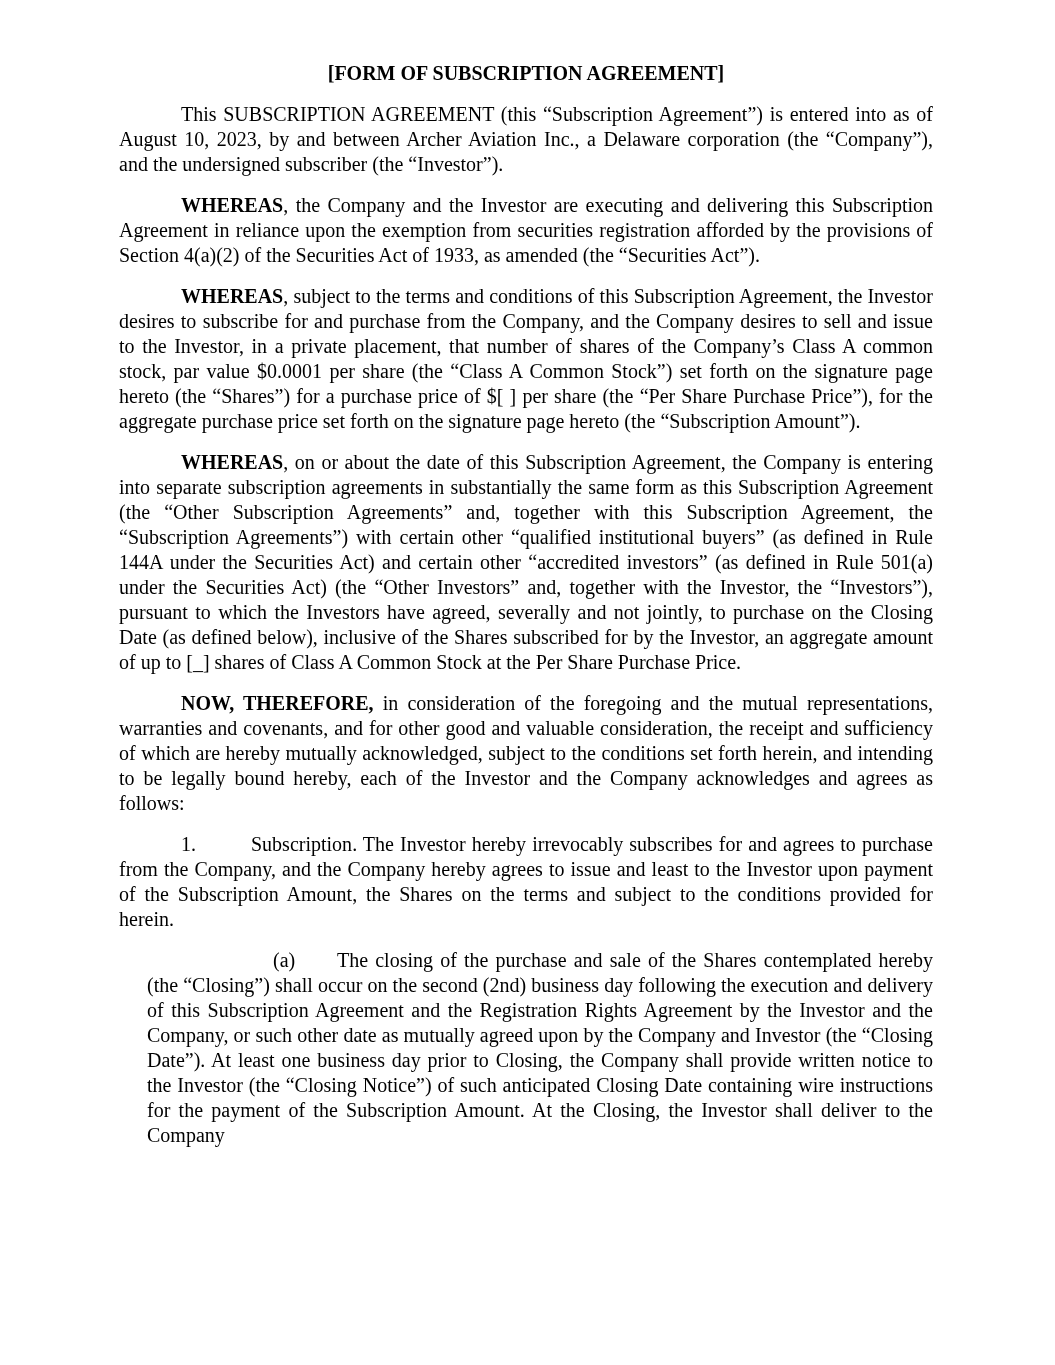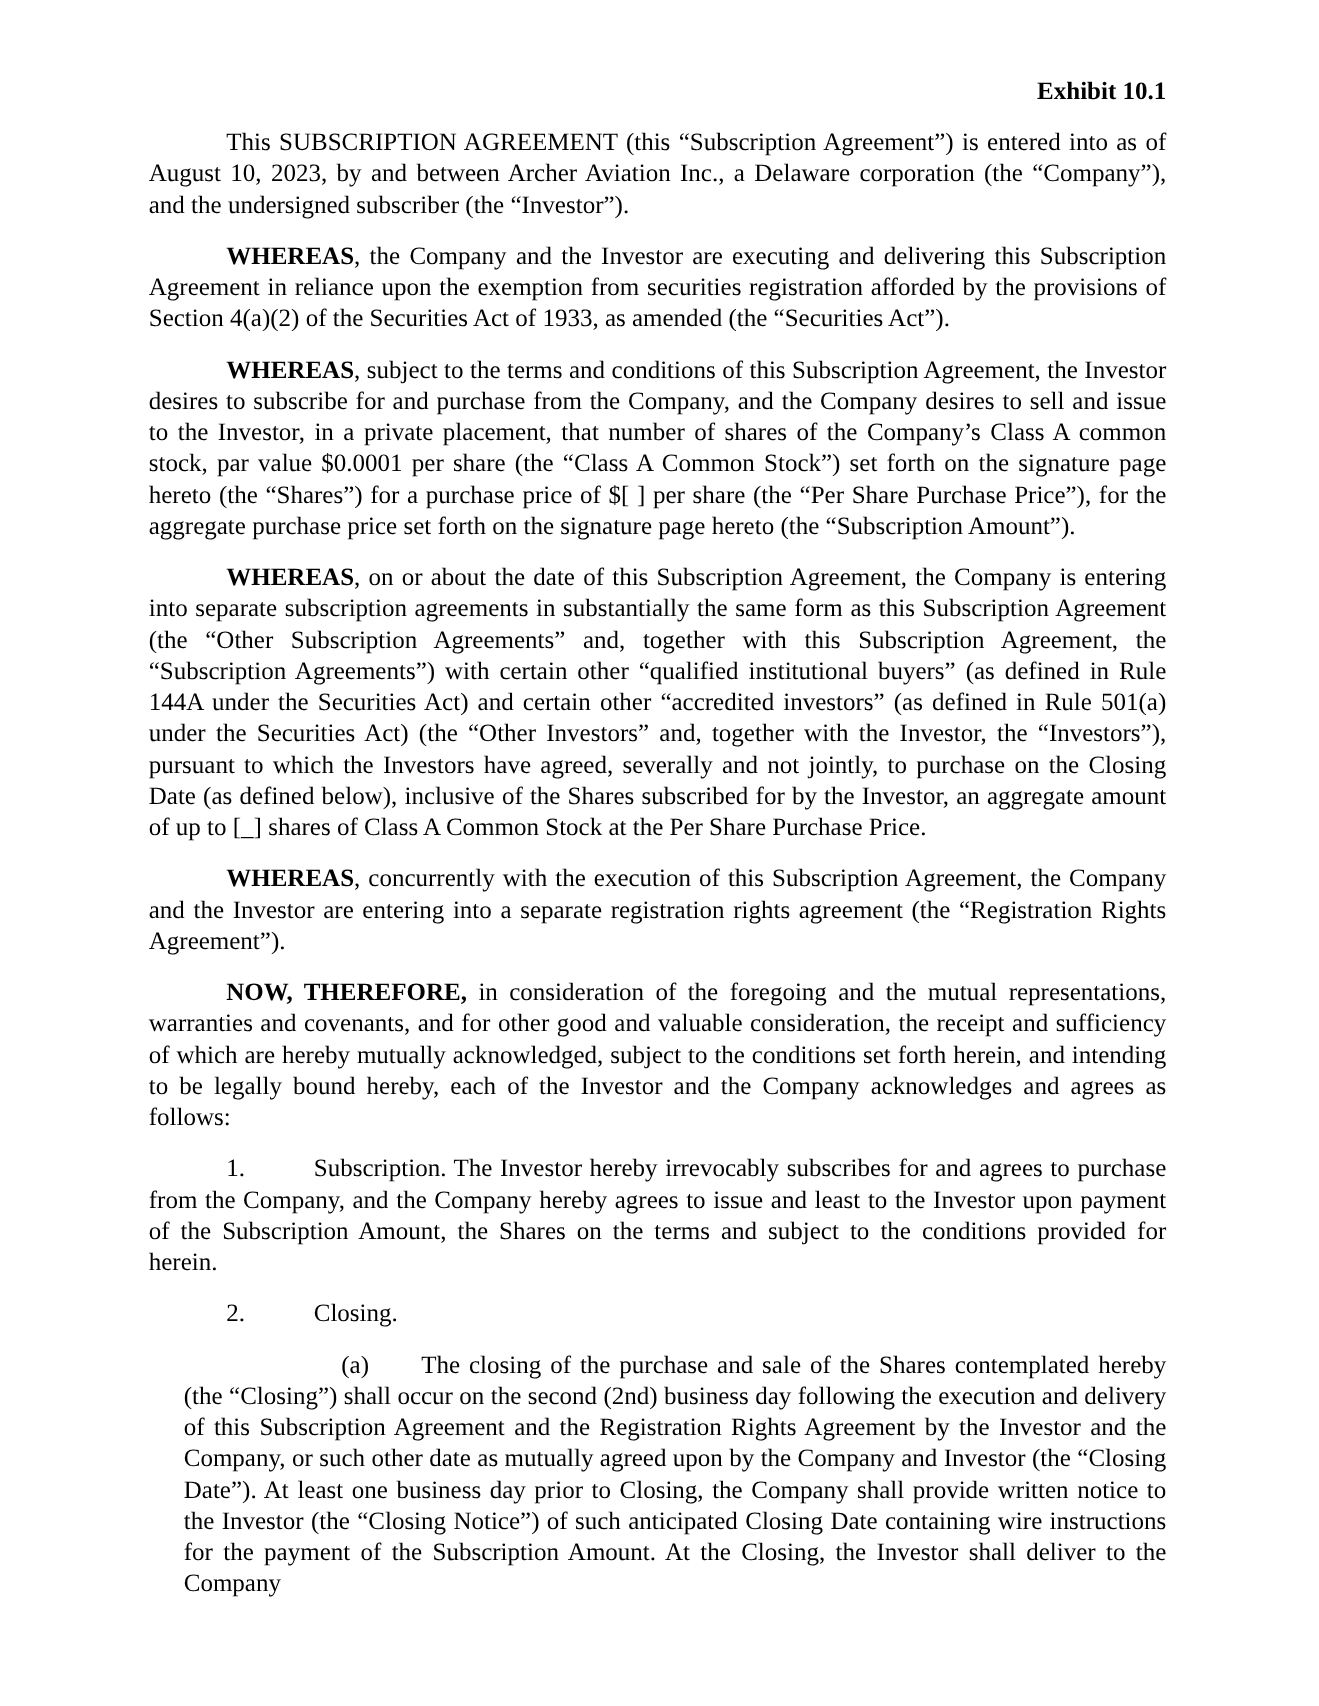--- a/index.html
+++ b/index.html
@@ -44,25 +44,23 @@
   }
   .para.section .num { width: 70px; }
   .para.subsection .num { width: 64px; }
   .run-b { font-weight: bold; margin-top: 15px; }
   .run-u { }
 </style>
 </head>
 <body>
 
 <div class="page">
-  <div class="exhibit">Exhibit 10.1</div>
+  <div class="doc-title">[FORM OF SUBSCRIPTION AGREEMENT]</div>
   <div id="doc-body">
       <p class="para body"><span class="run">This SUBSCRIPTION AGREEMENT (this “</span><span class="run-u">Subscription Agreement</span><span class="run">”) is entered into as of August 10, 2023, by and between Archer Aviation Inc., a Delaware corporation (the “</span><span class="run-u">Company</span><span class="run">”), and the undersigned subscriber (the “</span><span class="run-u">Investor</span><span class="run">”).</span></p>
       <p class="para body"><span class="run-b">WHEREAS</span><span class="run">, the Company and the Investor are executing and delivering this Subscription Agreement in reliance upon the exemption from securities registration afforded by the provisions of Section 4(a)(2) of the Securities Act of 1933, as amended (the “</span><span class="run-u">Securities Act</span><span class="run">”).</span></p>
       <p class="para body"><span class="run-b">WHEREAS</span><span class="run">, subject to the terms and conditions of this Subscription Agreement, the Investor desires to subscribe for and purchase from the Company, and the Company desires to sell and issue to the Investor, in a private placement, that number of shares of the Company’s Class A common stock, par value $0.0001 per share (the “</span><span class="run-u">Class A Common Stock</span><span class="run">”) set forth on the signature page hereto (the “</span><span class="run-u">Shares</span><span class="run">”) for a purchase price of $[ ] per share (the “</span><span class="run-u">Per Share Purchase Price</span><span class="run">”), for the aggregate purchase price set forth on the signature page hereto (the “</span><span class="run-u">Subscription Amount</span><span class="run">”).</span></p>
       <p class="para body"><span class="run-b">WHEREAS</span><span class="run">, on or about the date of this Subscription Agreement, the Company is entering into separate subscription agreements in substantially the same form as this Subscription Agreement (the “</span><span class="run-u">Other Subscription Agreements</span><span class="run">” and, together with this Subscription</span><span class="run-u"> </span><span class="run">Agreement, the “</span><span class="run-u">Subscription Agreements</span><span class="run">”) with certain other “qualified institutional buyers” (as defined in Rule 144A under the Securities Act) and certain other “accredited investors” (as defined in Rule 501(a) under the Securities Act) (the “</span><span class="run-u">Other Investors</span><span class="run">” and, together with the Investor, the “</span><span class="run-u">Investors</span><span class="run">”), pursuant to which the Investors have agreed, severally and not jointly, to purchase on the Closing Date (as defined below), inclusive of the Shares subscribed for by the Investor, an aggregate amount of up to [_] shares of Class A Common Stock at the Per Share Purchase Price.</span></p>
-      <p class="para body"><span class="run-b">WHEREAS</span><span class="run">, concurrently with the execution of this Subscription Agreement, the Company and the Investor are entering into a separate registration rights agreement (the “</span><span class="run-u">Registration Rights Agreement</span><span class="run">”).</span></p>
       <p class="para body"><span class="run-b">NOW, THEREFORE,</span><span class="run"> in consideration of the foregoing and the mutual representations, warranties and covenants, and for other good and valuable consideration, the receipt and sufficiency of which are hereby mutually acknowledged, subject to the conditions set forth herein, and intending to be legally bound hereby, each of the Investor and the Company acknowledges and agrees as follows:</span></p>
       <p class="para section"><span class="num">1.</span><span class="run-u">Subscription</span><span class="run">. The Investor hereby irrevocably subscribes for and agrees to purchase from the Company, and the Company hereby agrees to issue and least to the Investor upon payment of the Subscription Amount, the Shares on the terms and subject to the conditions provided for herein.</span></p>
-      <p class="para section"><span class="num">2.</span><span class="run-u">Closing</span><span class="run">.</span></p>
       <p class="para subsection"><span class="num">(a)</span><span class="run">The closing of the purchase and sale of the Shares contemplated hereby (the “</span><span class="run-u">Closing</span><span class="run">”) shall occur on the second (2nd) business day following the execution and delivery of this Subscription Agreement and the Registration Rights Agreement by the Investor and the Company, or such other date as mutually agreed upon by the Company and Investor (the “</span><span class="run-u">Closing Date</span><span class="run">”). At least one business day prior to Closing, the Company shall provide written notice to the Investor (the “</span><span class="run-u">Closing Notice</span><span class="run">”) of such anticipated Closing Date containing wire instructions for the payment of the Subscription Amount. At the Closing, the Investor shall deliver to the Company</span></p>
     </div>
 </div>
 
 </body></html>

